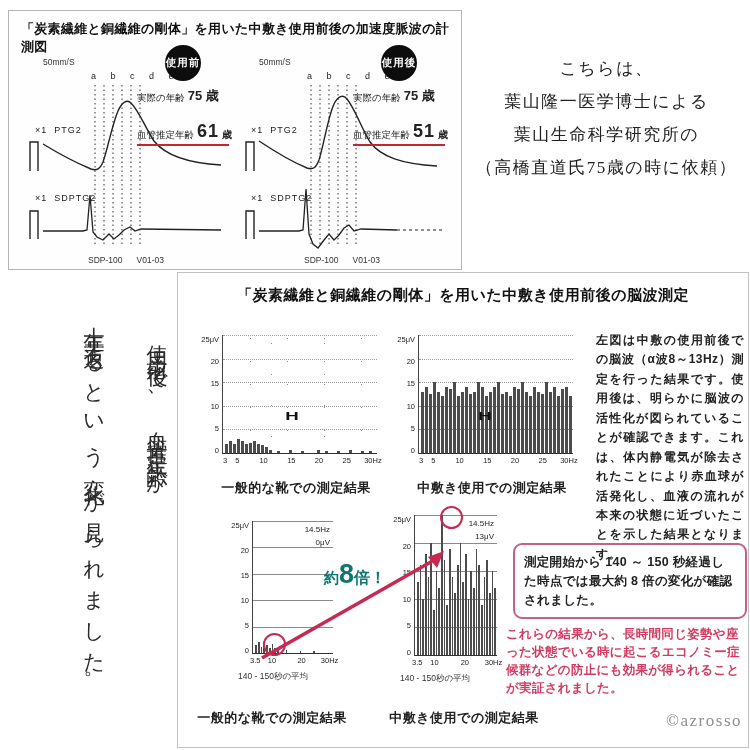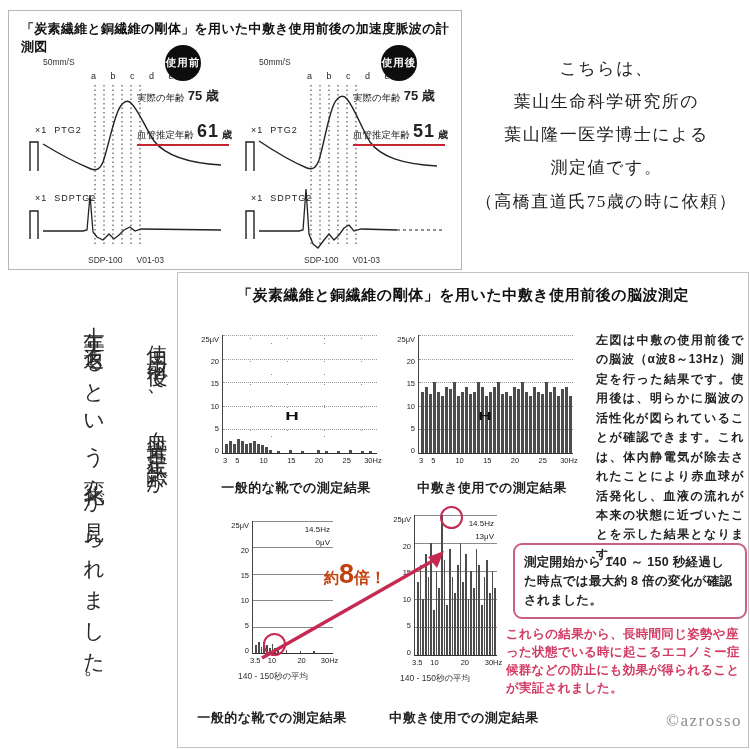--- a/index.html
+++ b/index.html
@@ -84,21 +84,21 @@
   .cap-a{left:20px;top:206px;width:196px;} .cap-b{left:216px;top:206px;width:196px;}
   .cap-c{left:4px;top:436px;width:180px;}  .cap-d{left:196px;top:436px;width:180px;}
   .avg-caption{position:absolute;font-size:8.5px;color:#333;text-align:left;}
   .cc .avg-caption{left:10px;top:150px;width:104px;}
   .cd .avg-caption{left:10px;top:158px;width:106px;}
   .corner-note{position:absolute;right:3px;top:3px;text-align:right;font-size:8px;
                line-height:1.6;color:#222;}
   .red-circle{position:absolute;border:2.5px solid #c62a52;border-radius:50%;width:19px;height:19px;}
   .cc .red-circle{left:13%;bottom:-3px;}
   .cd .red-circle{left:30%;top:-9px;}
-  .ratio-label{position:absolute;left:146px;top:286px;color:#c2410c;font-weight:bold;white-space:nowrap;}
+  .ratio-label{position:absolute;left:146px;top:286px;color:#0f766e;font-weight:bold;white-space:nowrap;}
   .ratio-label .rp{font-size:15px;} .ratio-label .rn{font-size:27px;} .ratio-label .rs{font-size:16px;}
   .arrow-overlay{position:absolute;left:70px;top:272px;width:210px;height:125px;pointer-events:none;}
   .highlight-box{position:absolute;left:335px;top:270px;width:212px;border:2px solid #c86084;
                  border-radius:9px;padding:8px 9px;font-size:12.5px;font-weight:bold;
                  line-height:1.5;color:#222;letter-spacing:.3px;}
   .conclusion{position:absolute;left:328px;top:352px;width:238px;font-size:12.5px;font-weight:bold;
               line-height:1.45;color:#d23c64;letter-spacing:.3px;}
   .watermark{position:absolute;left:458px;top:438px;width:106px;text-align:right;
              font-family:"Liberation Serif","DejaVu Serif",serif;font-size:17px;color:#8f8f8f;
              letter-spacing:1.5px;}
@@ -182,23 +182,22 @@
       <span class="trace-label t2"><span>×1</span>&nbsp;&nbsp;<span>SDPTG2</span></span>
       <div class="pulse-footer">
         <span>SDP-100</span>
         <span>V01-03</span>
       </div>
     </div>
   </div>
 
   <div class="research-note">
       <div class="note-line">こちらは、</div>
+      <div class="note-line">葉山隆一医学博士による</div>
       <div class="note-line">葉山生命科学研究所の</div>
-      <div class="note-line">葉山隆一医学博士による</div>
-      <div class="note-line">測定値です。</div>
       <div class="note-line">（高橋直道氏75歳の時に依頼）</div>
     </div>
 
   <div class="vertical-note">
     <p class="vn1">使用前後で、血管推定年齢が</p>
     <p class="vn2">十年若返るという変化が見られました。</p>
   </div>
 
   <div class="eeg-panel">
     <div class="eeg-title">「炭素繊維と銅繊維の剛体」を用いた中敷き使用前後の脳波測定</div>

